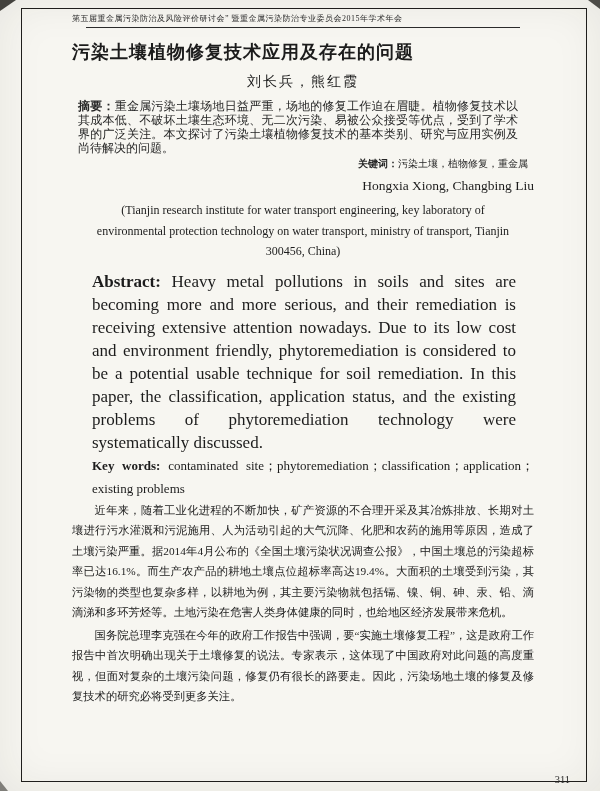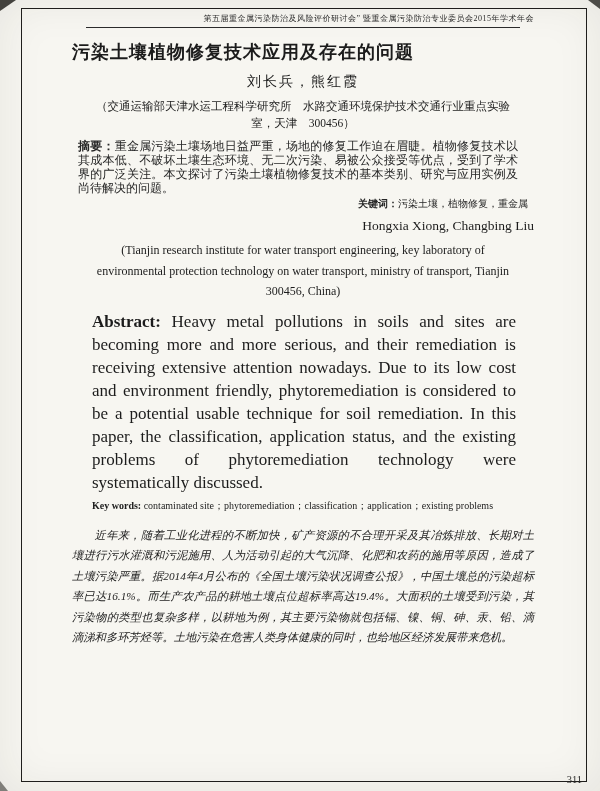--- a/index.html
+++ b/index.html
@@ -19,21 +19,21 @@
   .frame {
     position: absolute;
     left: 21px; top: 8px; right: 13px; bottom: 9px;
     border: 1.5px solid #1f1e1c;
     box-sizing: border-box;
     padding: 4px 52px 8px 50px;
   }
   .conf-header {
     font-size: 8px;
     line-height: 11px;
-    text-align: right;
+    text-align: left;
     color: #2a2a2a;
     letter-spacing: 0.5px;
     white-space: nowrap;
     overflow: hidden;
   }
   .header-rule {
     border: none;
     border-top: 1px solid #2b2b2b;
     width: 94%;
     margin: 3px auto 0 auto;
@@ -96,37 +96,37 @@
     max-width: 430px;
   }
   .abstract-en {
     margin: 8px 18px 0 20px;
     font-size: 17px;
     line-height: 23px;
     text-align: justify;
   }
   .keywords-en {
     margin: 0 0 0 20px;
-    font-size: 10px;
+    font-size: 13px;
     line-height: 23px;
     text-align: justify;
   }
   .body-zh p {
     margin: 0;
     font-size: 11.3px;
     line-height: 20.5px;
     text-align: justify;
     text-indent: 2em;
   }
-  .body-zh { margin-top: 8px; font-style: italic; }
+  .body-zh { margin-top: 0; }
   .body-zh p + p { margin-top: 2px; }
   .bold-label { font-weight: bold; }
   .page-number {
     position: absolute;
-    right: 18px; bottom: 6px;
+    right: 30px; bottom: 6px;
     font-size: 10.5px;
     color: #2a2a2a;
   }
   
   .artifact { position: absolute; background: #262420; }
   .artifact.tl { left: 0; top: 0; width: 16px; height: 11px;
                  clip-path: polygon(0 0, 100% 0, 0 100%); opacity: .85; }
   .artifact.tr { right: 0; top: 0; width: 12px; height: 9px;
                  clip-path: polygon(0 0, 100% 0, 100% 100%); opacity: .8; }
   .artifact.bl { left: 0; bottom: 0; width: 8px; height: 10px;
@@ -143,36 +143,36 @@
 
   <div class="frame">
 
     <div class="conf-header">第五届重金属污染防治及风险评价研讨会” 暨重金属污染防治专业委员会2015年学术年会</div>
     <hr class="header-rule">
 
     <h1 class="title-zh">污染土壤植物修复技术应用及存在的问题</h1>
 
     <div class="authors-zh">刘长兵，熊红霞</div>
 
-    <div class="affil-zh">（交通运输部天津水运工程科学研究所　水路交通环境保护技术交通行业重点实验室，天津　300456）</div>
 
     <p class="abstract-zh"><span class="bold-label">摘要：</span><span>重金属污染土壤场地日益严重，场地的修复工作迫在眉睫。植物修复技术以其成本低、不破坏土壤生态环境、无二次污染、易被公众接受等优点，受到了学术界的广泛关注。本文探讨了污染土壤植物修复技术的基本类别、研究与应用实例及尚待解决的问题。</span></p>
 
     <p class="keywords-zh"><span class="bold-label">关键词：</span><span>污染土壤，植物修复，重金属</span></p>
 
 
     <div class="authors-en">Hongxia Xiong, Changbing Liu</div>
 
     <div class="affil-en">(Tianjin research institute for water transport engineering, key laboratory of environmental protection technology on water transport, ministry of transport, Tianjin 300456, China)</div>
 
     <p class="abstract-en"><span class="bold-label">Abstract: </span><span>Heavy metal pollutions in soils and sites are becoming more and more serious, and their remediation is receiving extensive attention nowadays. Due to its low cost and environment friendly, phytoremediation is considered to be a potential usable technique for soil remediation. In this paper, the classification, application status, and the existing problems of phytoremediation technology were systematically discussed.</span></p>
 
     <p class="keywords-en"><span class="bold-label">Key words: </span><span>contaminated site；phytoremediation；classification；application；existing problems</span></p>
 
     <div class="body-zh">
       <p>近年来，随着工业化进程的不断加快，矿产资源的不合理开采及其冶炼排放、长期对土壤进行污水灌溉和污泥施用、人为活动引起的大气沉降、化肥和农药的施用等原因，造成了土壤污染严重。据2014年4月公布的《全国土壤污染状况调查公报》，中国土壤总的污染超标率已达16.1%。而生产农产品的耕地土壤点位超标率高达19.4%。大面积的土壤受到污染，其污染物的类型也复杂多样，以耕地为例，其主要污染物就包括镉、镍、铜、砷、汞、铅、滴滴涕和多环芳烃等。土地污染在危害人类身体健康的同时，也给地区经济发展带来危机。</p>
+      <p>国务院总理李克强在今年的政府工作报告中强调，要“实施土壤修复工程”，这是政府工作报告中首次明确出现关于土壤修复的说法。专家表示，这体现了中国政府对此问题的高度重视，但面对复杂的土壤污染问题，修复仍有很长的路要走。因此，污染场地土壤的修复及修复技术的研究必将受到更多关注。</p>
     </div>
 
   </div>
 
   <div class="page-number">311</div>
 
 </div>
 
 </body></html>

